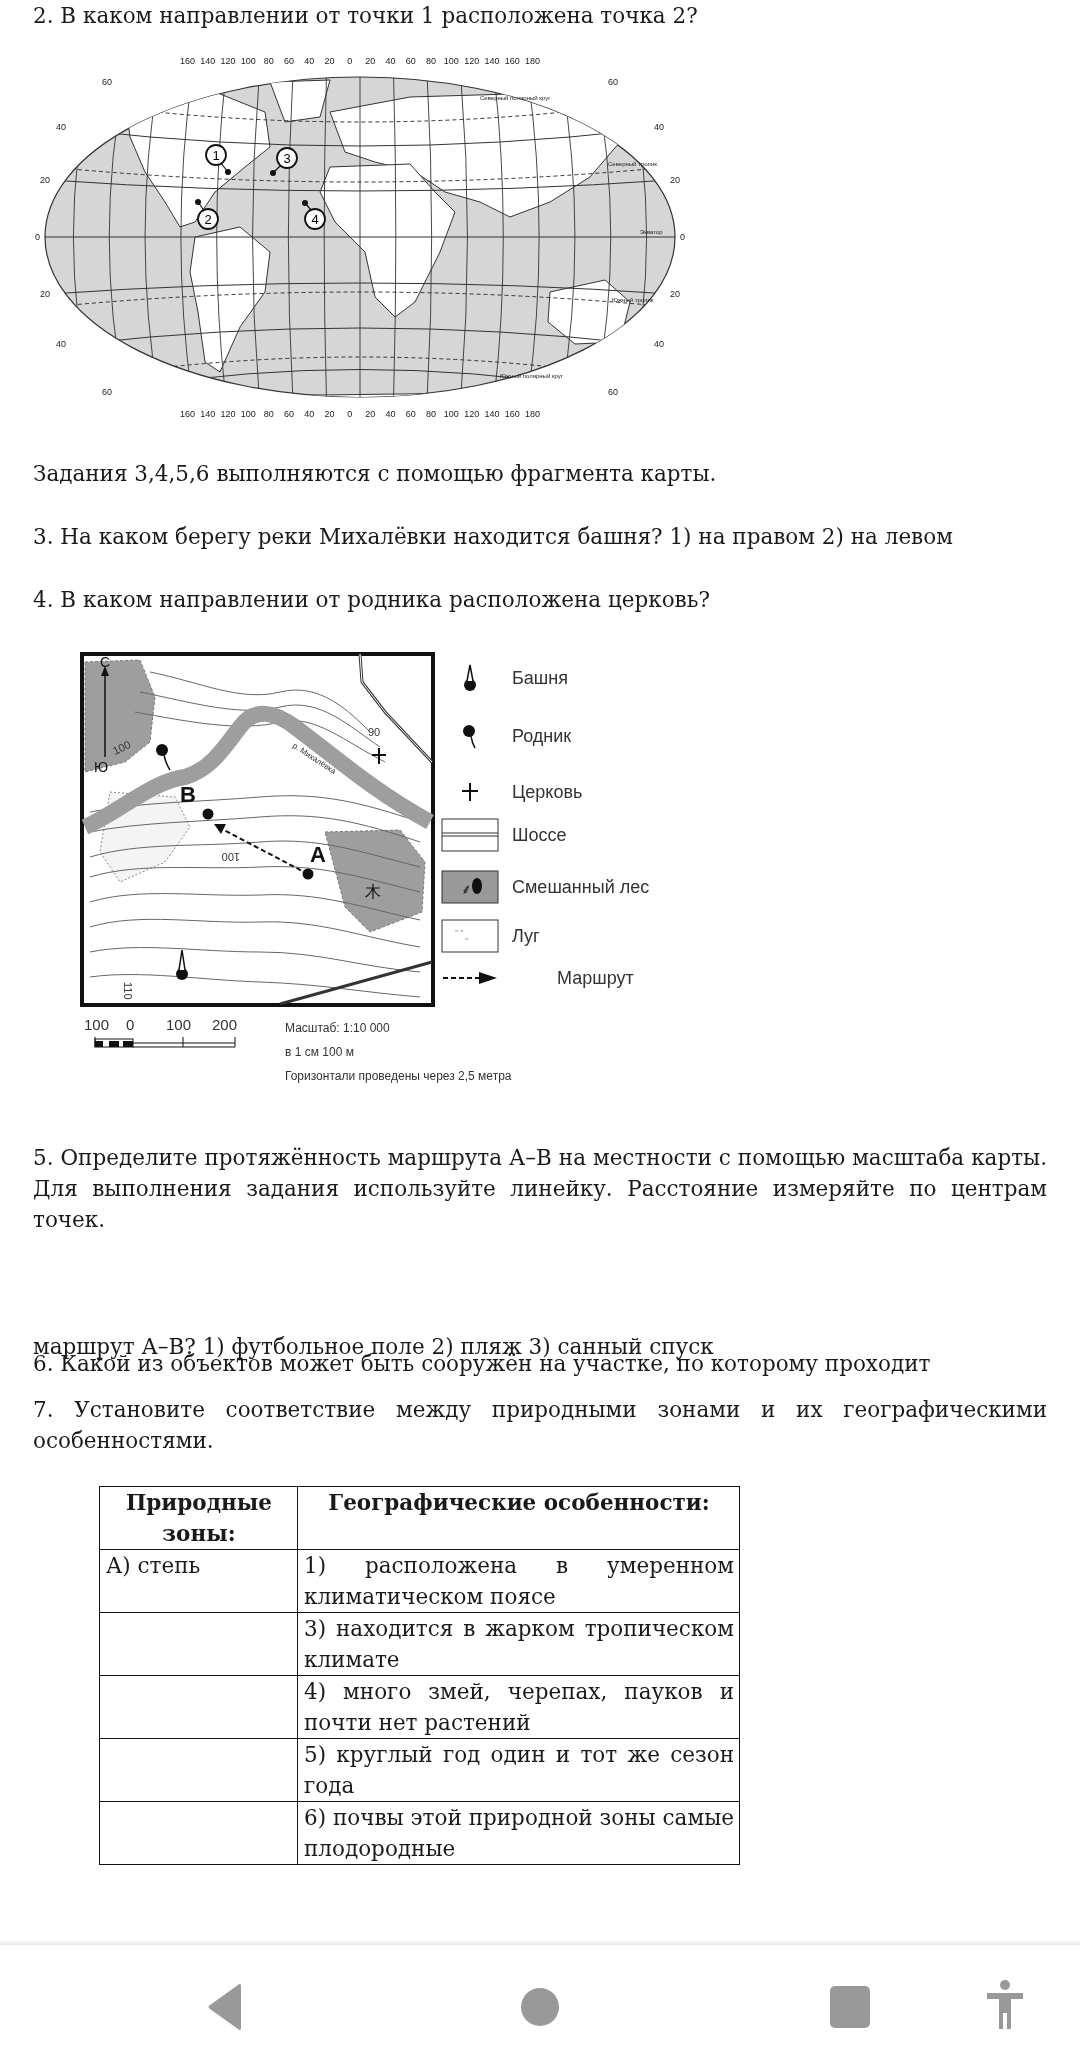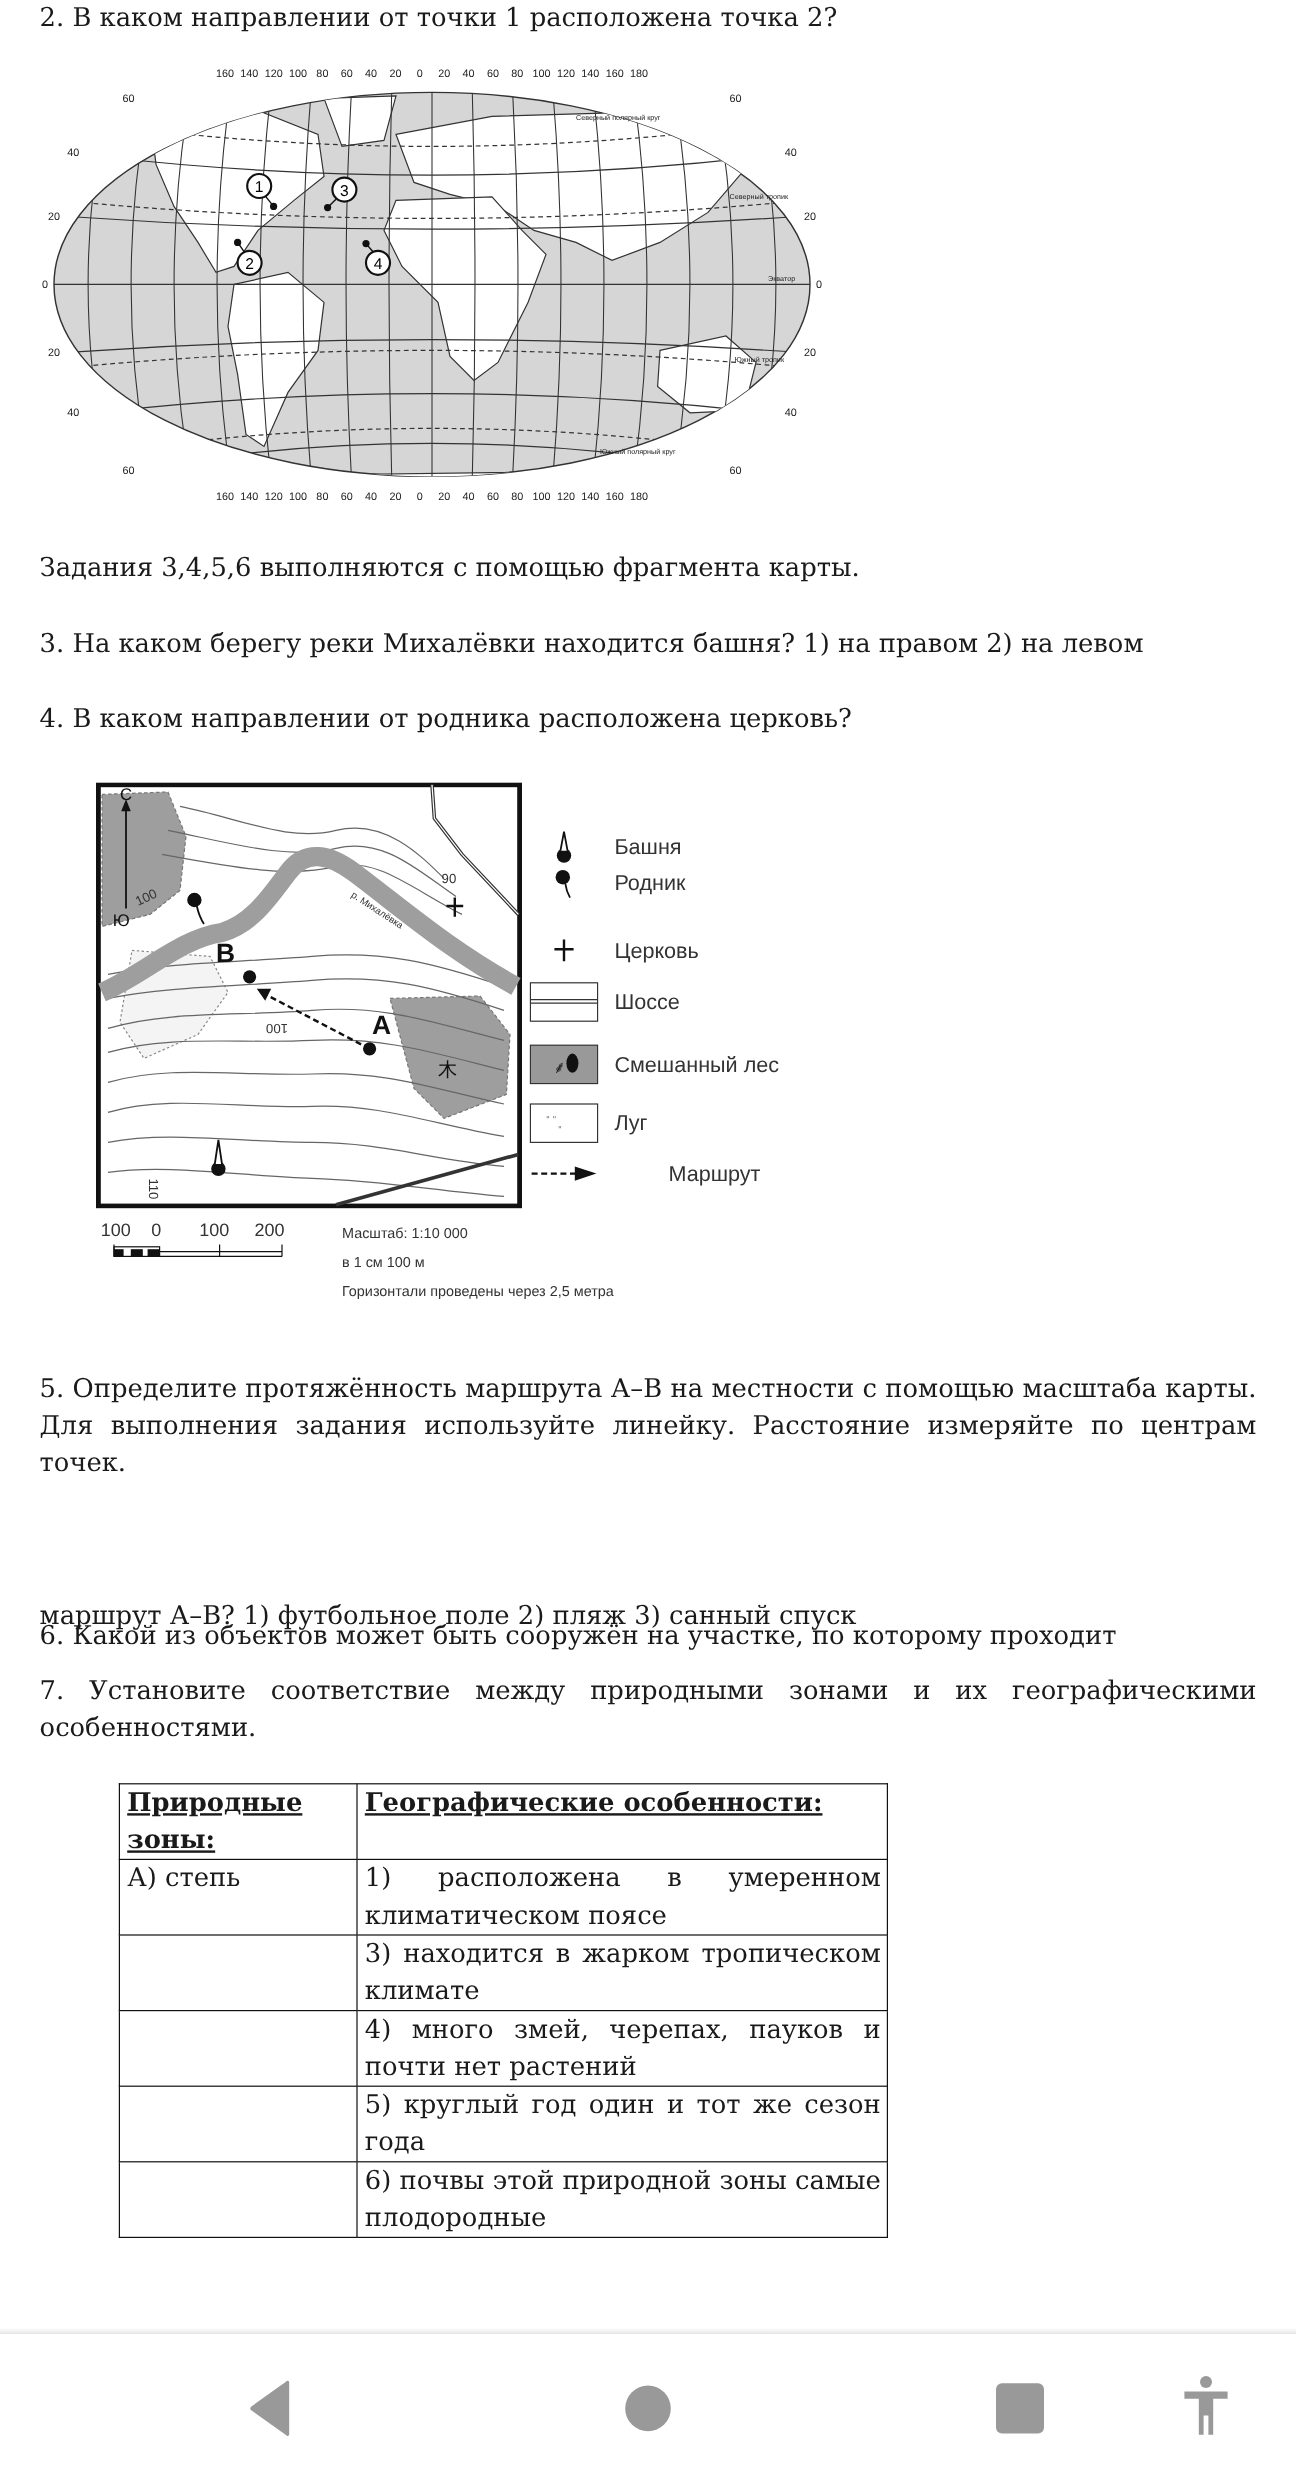--- a/index.html
+++ b/index.html
@@ -15,21 +15,21 @@
   #legend { position:absolute; left:440px; top:660px; width:250px; height:345px; }
   .legend-row { position:absolute; left:0; height:36px; display:flex; align-items:center; }
   .legend-sym { width:60px; height:36px; display:flex; align-items:center; justify-content:center; }
   .legend-label { font-family:"Liberation Sans", sans-serif; font-size:18px; color:#333; margin-left:12px; }
   #scale-bar { position:absolute; left:80px; top:1015px; width:200px; height:45px; }
   .scale-text { position:absolute; left:285px; font-family:Liberation Sans, sans-serif; font-size:12px; color:#333; line-height:22px; }
   
   table.zones { position:absolute; left:99px; top:1486px; width:641px; border-collapse:collapse;
                 font-size:21.5px; line-height:31px; }
   table.zones td, table.zones th { border:1.5px solid #111; vertical-align:top; padding:0 5px 0 6px; }
-  table.zones th { font-weight:bold; text-align:left;text-decoration:underline; }
+  table.zones th { font-weight:bold; text-align:center; }
   table.zones td.c1, table.zones th.c1 { width:186px; }
   table.zones td.c2 { text-align:justify; text-align-last:left; }
   
   .navbar { position:absolute; left:0; top:1945px; width:1080px; height:116px; background:#fff; }
   .navbar-shadow { position:absolute; left:0; top:1940px; width:1080px; height:8px;
                    background:linear-gradient(#ffffff, #e6e6e6 60%, #f2f2f2); }
   .nav-btn { position:absolute; display:flex; align-items:center; justify-content:center; cursor:pointer; }
 </style>
 </head>
 <body>
@@ -249,21 +249,21 @@
 
     <g>
         <circle cx="102" cy="322" r="6" fill="#111"></circle>
         <path d="M99,318 L102,298 L105,318" fill="#fff" stroke="#111" stroke-width="1.5"></path>
       </g>
 
     <text x="285" y="245" font-size="16" fill="#111">⽊</text>
   </svg>
 
   <div id="legend">
-    <div class="legend-row" style="top:28px;">
+    <div class="legend-row" style="top:0;">
       <div class="legend-sym">
           <svg width="20" height="30">
             <circle cx="10" cy="22" r="6" fill="#111"></circle>
             <path d="M7,18 L10,2 L13,18" fill="#fff" stroke="#111" stroke-width="1.5"></path>
           </svg>
         </div>
       <span class="legend-label">Башня</span>
     </div>
     <div class="legend-row" style="top:58px;">
       <div class="legend-sym">

